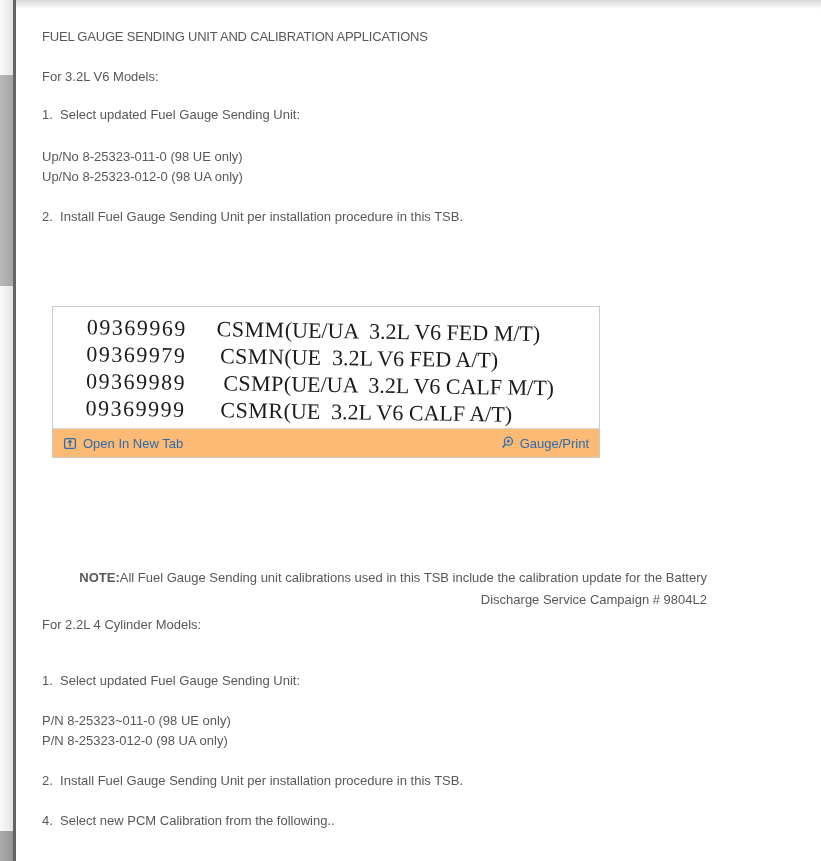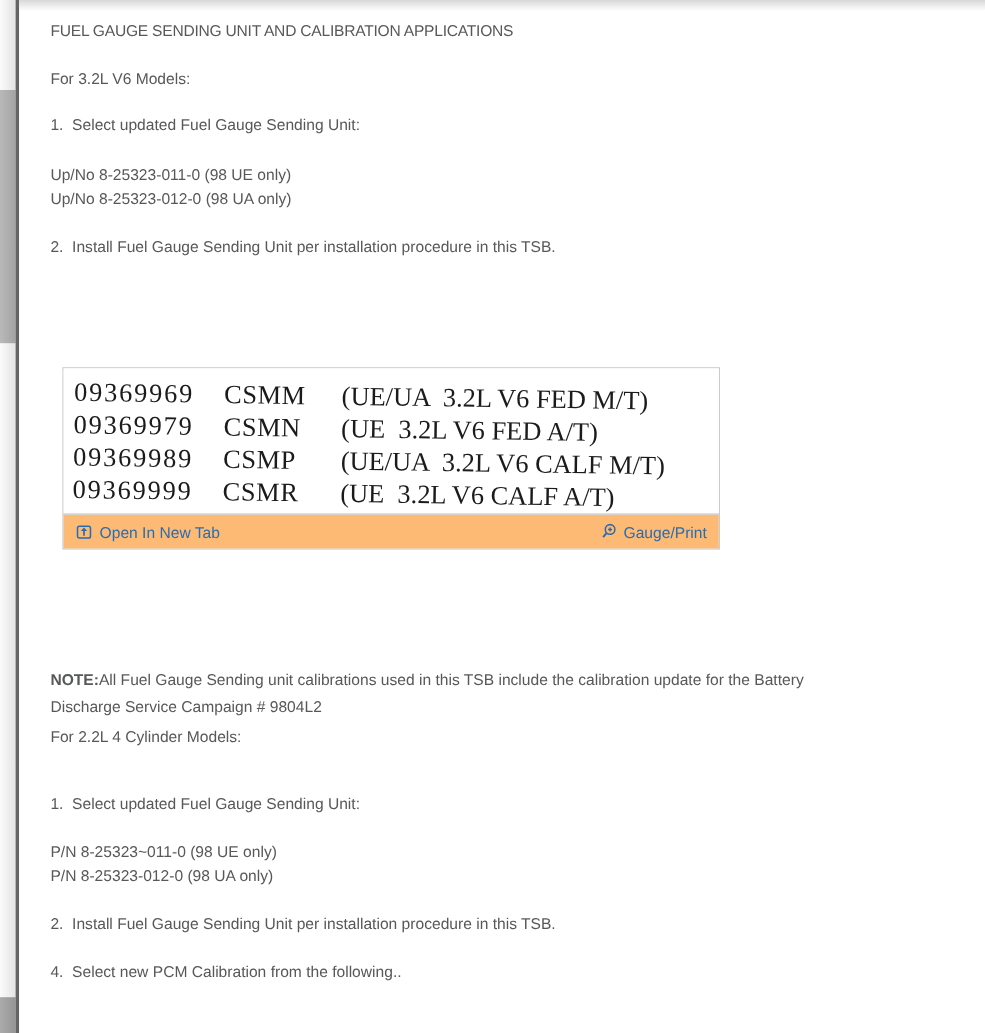--- a/index.html
+++ b/index.html
@@ -33,40 +33,41 @@
   .content { position: absolute; left: 16px; top: 0; right: 0; bottom: 0; background: #fff; }
   .top-shadow {
     position: absolute; left: 0; right: 0; top: 0; height: 9px;
     background: linear-gradient(to bottom, #d7d7d7, rgba(255,255,255,0));
   }
 
   .para {
     position: absolute; left: 26px;
     color: #57585a; font-size: 13px; line-height: 20px;
     white-space: pre-wrap;
+    margin-top: 11px;
   }
   .doc-title { top: 16px; letter-spacing: -0.2px; }
   .p-v6-heading { top: 56px; }
   .p-v6-step1 { top: 94px; }
   .p-v6-parts { top: 136px; }
   .p-v6-step2 { top: 196px; }
   .p-v6-step3 { top: 236px; }
   .p-v6-step4 { top: 514px; }
-  .p-note { top: 556px; width: 665px; line-height: 22px; }
+  .p-note { top: 556px; width: 665px; line-height: 22px; text-align: right; }
   .p-note .note-label { font-weight: bold; }
   .p-i4-heading { top: 604px; text-align: right; }
   .p-i4-step1 { top: 660px; }
   .p-i4-parts { top: 700px; }
   .p-i4-step2 { top: 760px; }
   .p-i4-step3 { top: 800px; }
 
   
   .media-card {
     position: absolute; left: 36px; top: 306px; width: 548px; height: 152px;
-    border: 1px solid #c9cbcd; background: #fff;
+    border: 1px solid #c9cbcd; background: #fff; text-align: right;
   }
   .scan-area {
     position: relative; width: 100%; height: 121px;
     background: #fff; overflow: hidden;
   }
   .scan-block {
     position: absolute; left: 9px; top: 6px; right: 0;
     transform: rotate(0.85deg); transform-origin: 0 0;
     font-family: "Liberation Serif", serif; color: #1b1b1b;
   }

